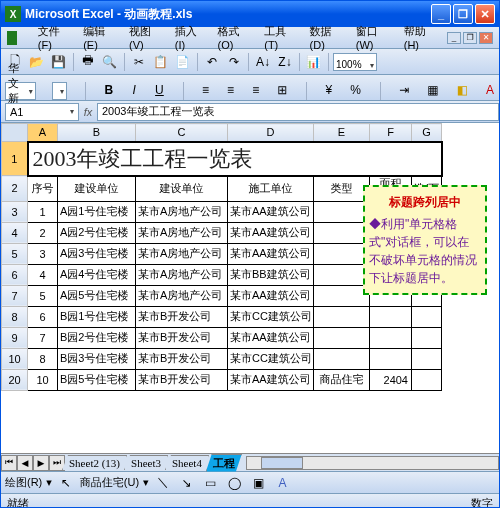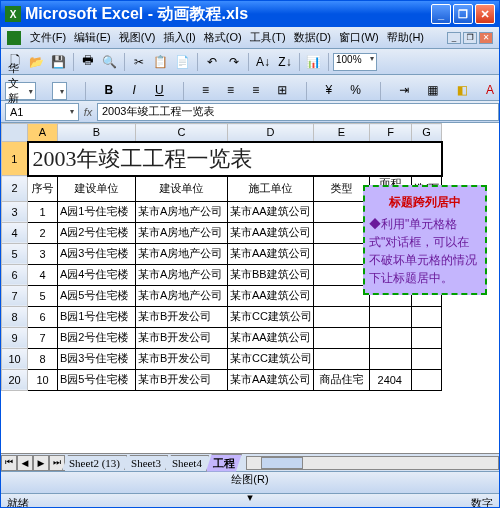--- a/index.html
+++ b/index.html
@@ -1,33 +1,33 @@
 <!DOCTYPE html>
 <html><head>
 <meta charset="utf-8">
 <style>
 * { box-sizing: border-box; margin: 0; padding: 0; }
 body { font-family: "SimSun", "Microsoft YaHei", sans-serif; font-size: 11px; width: 500px; height: 508px; overflow: hidden; background: #ece9d8; border: 1px solid #0054e3; }
 .titlebar { background: linear-gradient(to bottom, #3b8cff 0%, #0054e3 50%, #0054e3 100%); height: 26px; display: flex; align-items: center; padding: 0 4px; color: white; font-weight: bold; }
 .titlebar .icon { width: 16px; height: 16px; background: #1f7a1f; margin-right: 4px; display: flex; align-items: center; justify-content: center; color: white; font-size: 10px; }
-.titlebar .title { flex: 1; font-size: 16px; }
+.titlebar .title { flex: 1; font-size: 12px; }
 .winbtns { display: flex; gap: 2px; }
 .winbtn { width: 20px; height: 20px; border: 1px solid #fff; border-radius: 2px; display: flex; align-items: center; justify-content: center; color: white; font-size: 11px; font-weight: bold; cursor: pointer; }
 .winbtn.min, .winbtn.max { background: linear-gradient(to bottom, #5a9cff, #1b5fd6); }
 .winbtn.close { background: linear-gradient(to bottom, #ff8a6b, #d6391b); }
-.menubar { background: linear-gradient(to bottom, #e4ecf7, #c4d6f0); height: 22px; display: flex; align-items: center; padding: 0 6px; gap: 2px; border-bottom: 1px solid #7b9ebd; }
+.menubar { background: linear-gradient(to bottom, #e4ecf7, #c4d6f0); height: 22px; display: flex; align-items: center; padding: 0 6px; gap: 14px; border-bottom: 1px solid #7b9ebd; }
 .menubar .sys { width: 14px; height: 14px; background: #1f7a1f; margin-right: 4px; }
 .menu-item { padding: 1px 3px; cursor: pointer; }
 .sysright { margin-left: auto; display: flex; gap: 2px; }
 .sysbtn { width: 14px; height: 12px; background: #d6e2f2; border: 1px solid #7b9ebd; cursor: pointer; font-size: 8px; display: flex; align-items: center; justify-content: center; }
 .sysbtn.x { background: #e67a5a; color: white; }
 .toolbar { background: linear-gradient(to bottom, #e4ecf7, #c4d6f0); height: 26px; display: flex; align-items: center; padding: 0 4px; gap: 2px; border-bottom: 1px solid #7b9ebd; }
 .tbtn { width: 20px; height: 20px; display: flex; align-items: center; justify-content: center; cursor: pointer; border: 1px solid transparent; font-size: 12px; }
 .tsep { width: 1px; height: 18px; background: #a0b0c8; margin: 0 2px; }
-.zoom { width: 44px; height: 18px; background: white; border: 1px solid #7b9ebd; font-size: 10px; padding: 0 2px; display: flex; align-items: flex-start; }
+.zoom { width: 44px; height: 18px; background: white; border: 1px solid #7b9ebd; font-size: 10px; padding: 0 2px; display: flex; align-items: flex-end; }
 .fmtbar { background: linear-gradient(to bottom, #e4ecf7, #c4d6f0); height: 26px; display: flex; align-items: flex-end; padding: 0 4px; gap: 16px; border-bottom: 1px solid #7b9ebd; }
 .fontsel { width: 80px; height: 18px; background: white; border: 1px solid #7b9ebd; font-size: 11px; padding: 0 2px; display: flex; align-items: center; }
 .fontsize { width: 34px; height: 18px; background: white; border: 1px solid #7b9ebd; font-size: 11px; padding: 0 2px; display: flex; align-items: center; }
 .dropdown-arrow { margin-left: auto; font-size: 8px; color: #444; }
 .namebox-row { background: linear-gradient(to bottom, #e4ecf7, #c4d6f0); height: 22px; display: flex; align-items: center; border-bottom: 1px solid #7b9ebd; }
 .namebox { width: 74px; height: 18px; background: white; border: 1px solid #7b9ebd; margin-left: 4px; padding: 0 4px; display: flex; align-items: center; }
 .fx { width: 18px; font-style: italic; text-align: center; color: #555; }
 .formula { flex: 1; height: 18px; background: white; border: 1px solid #7b9ebd; padding: 0 4px; display: flex; align-items: center; }
 .grid-area { position: relative; height: 330px; overflow: hidden; background: white; }
 .grid { border-collapse: collapse; font-size: 11px; }
@@ -36,33 +36,33 @@
 .colhdr.sel { background: #ffd070; }
 .rowhdr { background: linear-gradient(to bottom, #f0f4fb, #d6e2f2); width: 26px; text-align: center; font-weight: normal; }
 .rowhdr.sel { background: #ffd070; }
 .corner { background: #d6e2f2; width: 26px; height: 18px; }
 .title-row td { height: 34px; }
 .title-cell { font-family: "STXingkai", "KaiTi", serif; font-size: 22px; color: #222; padding-left: 4px; white-space: nowrap; }
 .hdr-row td { background: #fff; text-align: center; height: 22px; border: 1px solid #000; }
 .data-row td { text-align: center; height: 21px; border: 1px solid #000; background: #fff; }
 .data-row td.txt { text-align: left; padding-left: 2px; }
 .active-cell { border: 2px solid #000 !important; }
-.callout { position: absolute; right: 12px; top: 62px; width: 124px; border: 2px dashed #00a000; background: #c4b5fd; padding: 6px 4px; font-size: 12px; line-height: 1.5; }
+.callout { position: absolute; right: 12px; top: 62px; width: 124px; border: 2px dashed #00a000; background: #fef9c3; padding: 6px 4px; font-size: 12px; line-height: 1.5; }
 .callout-title { color: #d00000; font-weight: bold; text-align: center; margin-bottom: 4px; }
 .callout-body { color: #6a1a9a; }
 .diamond { color: #6a1a9a; }
 .sheet-tabs { height: 18px; background: #d6e2f2; display: flex; align-items: center; border-top: 1px solid #888; font-size: 11px; }
 .tab-nav { display: flex; }
 .tab-nav-btn { width: 16px; height: 16px; border: 1px solid #888; background: #e8e8e8; display: flex; align-items: center; justify-content: center; font-size: 9px; cursor: pointer; }
 .tab { padding: 1px 6px; background: white; border: 1px solid #888; border-bottom: none; cursor: pointer; clip-path: polygon(6px 0, 100% 0, calc(100% - 6px) 100%, 0 100%); margin-left: -3px; font-family: Liberation Serif, serif; }
-.tab.active { background: #c4b5fd; font-weight: bold; }
+.tab.active { background: #0ea5e9; font-weight: bold; }
 .tab.inactive { background: #d6e2f2; }
 .hscroll { flex: 1; height: 14px; background: #e8e8e8; border: 1px solid #888; margin-left: 4px; position: relative; }
 .hscroll::before { content: ""; position: absolute; left: 14px; width: 40px; top: 0; bottom: 0; background: #c4d6f0; border: 1px solid #888; }
-.drawbar { height: 22px; background: linear-gradient(to bottom, #e4ecf7, #c4d6f0); display: flex; align-items: center; padding: 0 4px; gap: 4px; border-top: 1px solid #7b9ebd; font-size: 11px; flex-direction: column; }
+.drawbar { height: 22px; background: linear-gradient(to bottom, #e4ecf7, #c4d6f0); display: flex; align-items: center; padding: 0 4px; gap: 4px; border-top: 1px solid #7b9ebd; font-size: 11px; }
 .statusbar { height: 20px; background: linear-gradient(to bottom, #e4ecf7, #c4d6f0); display: flex; align-items: center; padding: 0 6px; border-top: 1px solid #7b9ebd; }
 .statusbar .right { margin-left: auto; }
 .watermark { position: absolute; top: 160px; left: 150px; color: rgba(120,120,120,0.4); font-size: 14px; pointer-events: none; font-style: italic; }
 </style>
 </head>
 <body>
 
 <div class="titlebar">
   <span class="icon">X</span>
   <span class="title">Microsoft Excel - 动画教程.xls</span>
@@ -270,21 +270,21 @@
     <td style="text-align:right;padding-right:3px"></td>
     <td></td>
         </tr>
         <tr class="data-row">
     <th class="rowhdr">20</th>
     <td>10</td>
     <td class="txt">B园5号住宅楼</td>
     <td class="txt">某市B开发公司</td>
     <td class="txt">某市AA建筑公司</td>
     <td>商品住宅</td>
-    <td style="text-align:right;padding-right:9px">2404</td>
+    <td style="text-align:right;padding-right:3px">2404</td>
     <td></td>
         </tr>
       </tbody>
   </table>
 
   <div class="callout">
     <div class="callout-title">标题跨列居中</div>
     <div class="callout-body"><span class="diamond">◆</span><span>利用"单元格格式"对话框，可以在不破坏单元格的情况下让标题居中。</span></div>
   </div>
 

